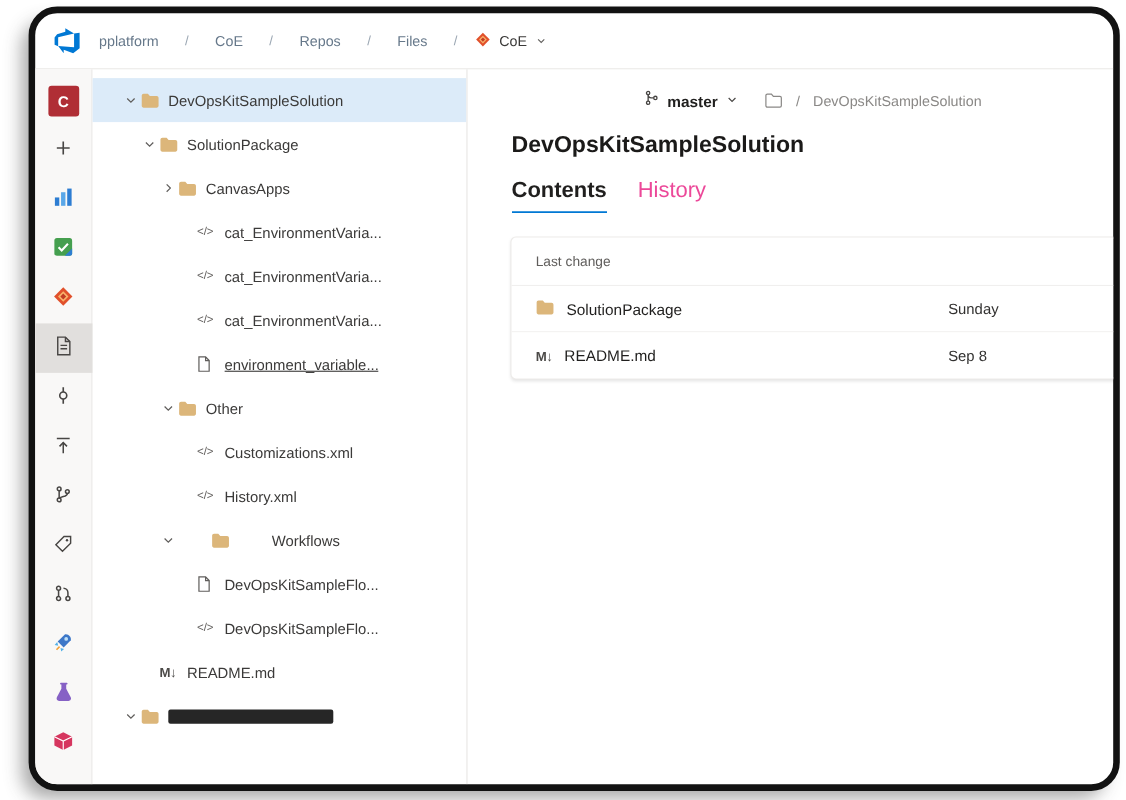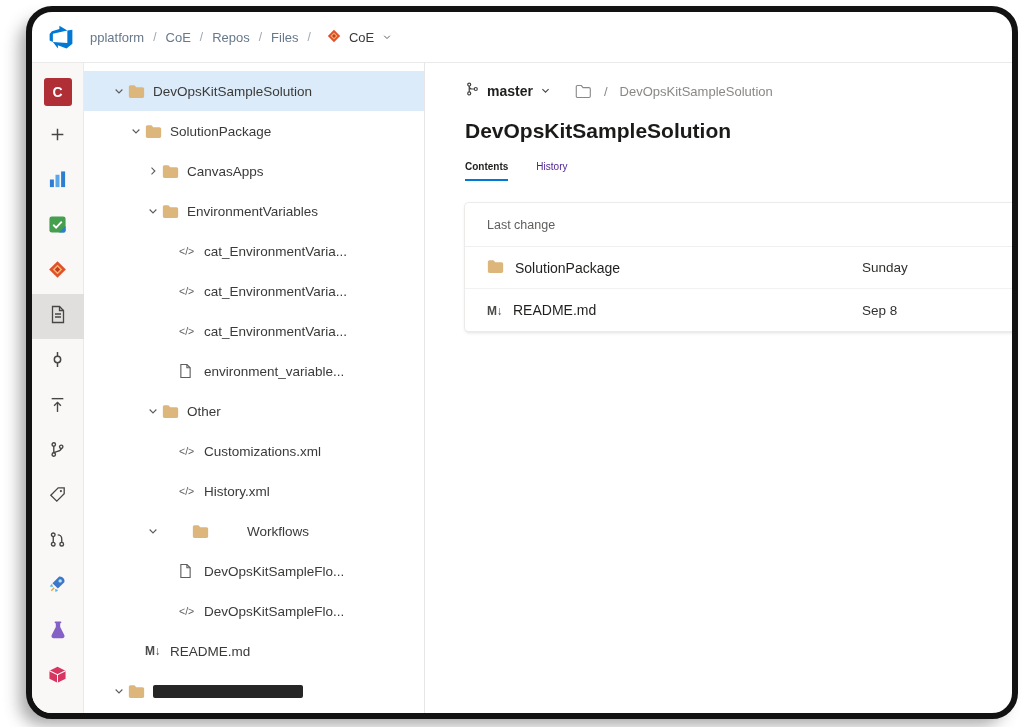--- a/index.html
+++ b/index.html
@@ -6,21 +6,21 @@
   html,body { width:1024px; height:727px; overflow:hidden; background:#fff;
     font-family:"Liberation Sans", sans-serif; }
 
   .frame { position:absolute; left:26px; top:6px; right:6px; bottom:8px;
     border:6px solid #121212; border-radius:26px; background:#fff; overflow:hidden;
     box-shadow:-10px 10px 16px -4px rgba(60,60,60,.45); }
 
   
   .topbar { height:50px; display:flex; align-items:center; padding:0 16px; gap:16px; }
   .logo { display:flex; align-items:center; }
-  .breadcrumb { display:flex; align-items:center; gap:9px; font-size:13px; color:#66788a; }
+  .breadcrumb { display:flex; align-items:center; gap:24px; font-size:13px; color:#66788a; }
   .crumb { cursor:pointer; }
   .crumb-sep { color:#9aa6b2; font-size:12px; }
   .repo-select { display:flex; align-items:center; gap:8px; font-size:13px; color:#3b3a39; cursor:pointer; }
   .hdiv { height:1px; background:#eceae8; }
 
   .bodyrow { display:flex; height:calc(100% - 51px); }
 
   
   .rail { width:52px; background:#f9f8f7; border-right:1px solid #eceae8;
     display:flex; flex-direction:column; align-items:center; padding-top:6px; flex:none; }
@@ -36,30 +36,30 @@
   .tree-row.selected { background:#dcebf9; }
   .tree-chev { width:18px; display:flex; justify-content:center; flex:none; }
   .tree-icon { width:25px; display:flex; align-items:center; flex:none; }
   .tree-label { overflow:hidden; text-overflow:ellipsis; }
   .label-bar { width:150px; height:13px; background:#262626; border-radius:2px; }
   .code-glyph { font-size:10.5px; color:#605e5c; }
   .md-glyph { font-size:12px; font-weight:bold; color:#4c4a48; letter-spacing:-0.5px; }
 
   
   .main { flex:1; min-width:0; padding:18px 0 0 40px; }
-  .pathrow { display:flex; align-items:center; }
+  .pathrow { display:flex; align-items:center;justify-content:center; }
   .branch-wrap { display:flex; align-items:center; gap:7px; cursor:pointer; }
   .branch-name { font-weight:bold; font-size:14px; color:#201f1e; }
   .crumb-folder { margin-left:24px; display:flex; }
   .path-sep { color:#8a8886; margin:0 12px; font-size:13px; }
   .path-label { color:#8a8886; font-size:13px; cursor:pointer; }
   .page-title { font-size:21px; font-weight:bold; color:#1b1a19; margin-top:18px; }
 
-  .tabs { display:flex; gap:28px; margin-top:18px; font-size:10px; }
-  .tab { padding-bottom:9px; color:#4c1d95; cursor:pointer; }
+  .tabs { display:flex; gap:28px; margin-top:18px; font-size:20px; }
+  .tab { padding-bottom:9px; color:#ec4899; cursor:pointer; }
   .tab.active { font-weight:bold; color:#201f1e; box-shadow:inset 0 -2px 0 #0078d4; }
 
   .table { margin-top:22px; width:680px; background:#fff; border-radius:4px;
     box-shadow:0 0 0 1px #edebe9, 0 1.6px 3.6px rgba(0,0,0,.12); }
   .thead { display:grid; grid-template-columns:375px 1fr; height:44px; align-items:center;
     padding-left:22px; color:#605e5c; font-size:12.5px; border-bottom:1px solid #f0efee; }
   .th { display:flex; align-items:center; cursor:pointer; }
   .sort-arrow { margin-left:6px; font-size:11px; }
   .trow { display:grid; grid-template-columns:375px 1fr; height:42px; align-items:center;
     padding-left:22px; font-size:14px; color:#201f1e; border-bottom:1px solid #f3f2f1; cursor:pointer; }
@@ -236,33 +236,20 @@
               <path d="M6 3.5L10.5 8 6 12.5" stroke="#605e5c" stroke-width="1.5"></path>
             </svg>
           </span>
           <span class="tree-icon">
             <svg width="17" height="15" viewBox="0 0 20 17">
               <path d="M1 3c0-1.1.9-2 2-2h4.6l2.1 2.5H17c1.1 0 2 .9 2 2V14c0 1.1-.9 2-2 2H3c-1.1 0-2-.9-2-2V3z" fill="#dcb67a"></path>
             </svg>
           </span>
           <span class="tree-label">CanvasApps</span>
         </div>
-        <div class="tree-row" style="padding-left: 60px;">
-          <span class="tree-chev">
-            <svg width="12" height="12" viewBox="0 0 16 16" fill="none">
-              <path d="M3.5 6l4.5 4.5L12.5 6" stroke="#605e5c" stroke-width="1.5"></path>
-            </svg>
-          </span>
-          <span class="tree-icon">
-            <svg width="17" height="15" viewBox="0 0 20 17">
-              <path d="M1 3c0-1.1.9-2 2-2h4.6l2.1 2.5H17c1.1 0 2 .9 2 2V14c0 1.1-.9 2-2 2H3c-1.1 0-2-.9-2-2V3z" fill="#dcb67a"></path>
-            </svg>
-          </span>
-          <span class="tree-label">EnvironmentVariables</span>
-        </div>
         <div class="tree-row" style="padding-left: 77px;">
           <span class="tree-chev"></span>
           <span class="tree-icon">
             <span class="code-glyph">&lt;/&gt;</span>
           </span>
           <span class="tree-label">cat_EnvironmentVaria...</span>
         </div>
         <div class="tree-row" style="padding-left: 77px;">
           <span class="tree-chev"></span>
           <span class="tree-icon">
@@ -270,21 +257,21 @@
           </span>
           <span class="tree-label">cat_EnvironmentVaria...</span>
         </div>
         <div class="tree-row" style="padding-left: 77px;">
           <span class="tree-chev"></span>
           <span class="tree-icon">
             <span class="code-glyph">&lt;/&gt;</span>
           </span>
           <span class="tree-label">cat_EnvironmentVaria...</span>
         </div>
-        <div class="tree-row" style="padding-left: 77px;">
+        <div class="tree-row" style="padding-left: 77px; text-decoration: underline;">
           <span class="tree-chev"></span>
           <span class="tree-icon">
             <svg width="13" height="16" viewBox="0 0 14 17">
               <path d="M2 1.5h6.5L12 5v10.5H2z" fill="none" stroke="#605e5c" stroke-width="1.2"></path>
               <path d="M8.5 1.5V5H12" fill="none" stroke="#605e5c" stroke-width="1.2"></path>
             </svg>
           </span>
           <span class="tree-label">environment_variable...</span>
         </div>
         <div class="tree-row" style="padding-left: 60px;">

